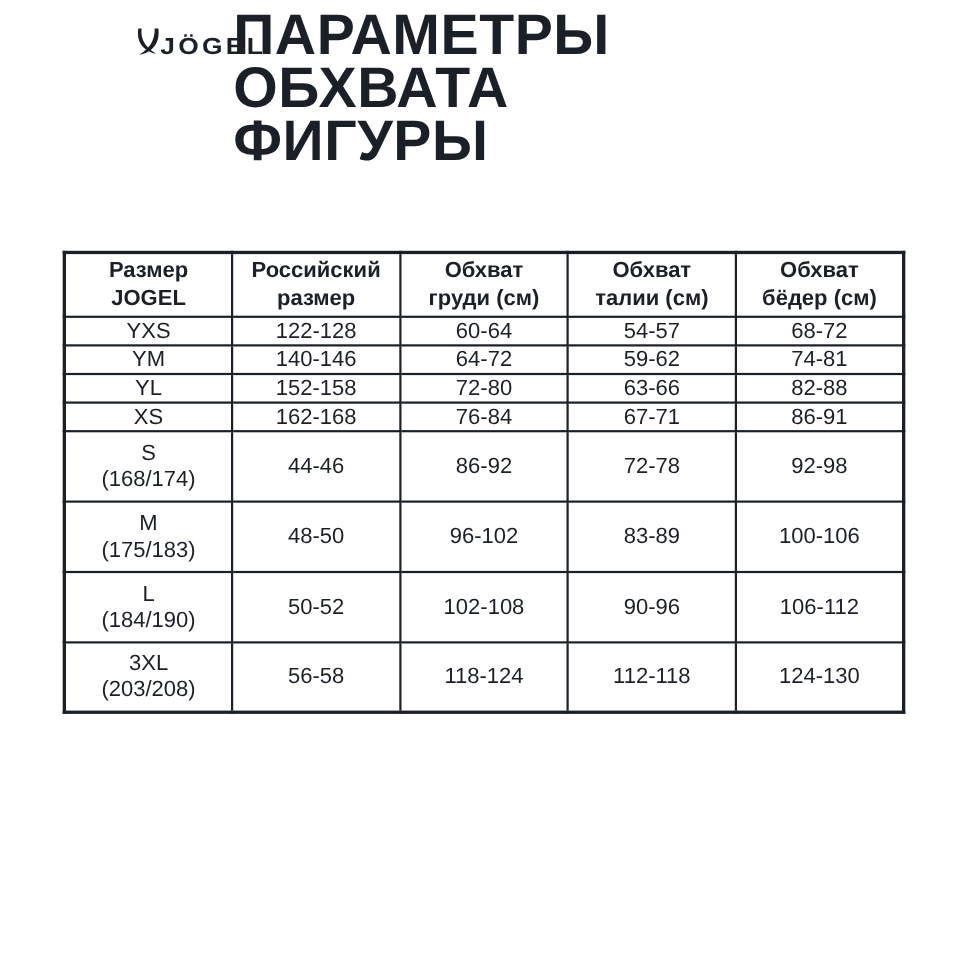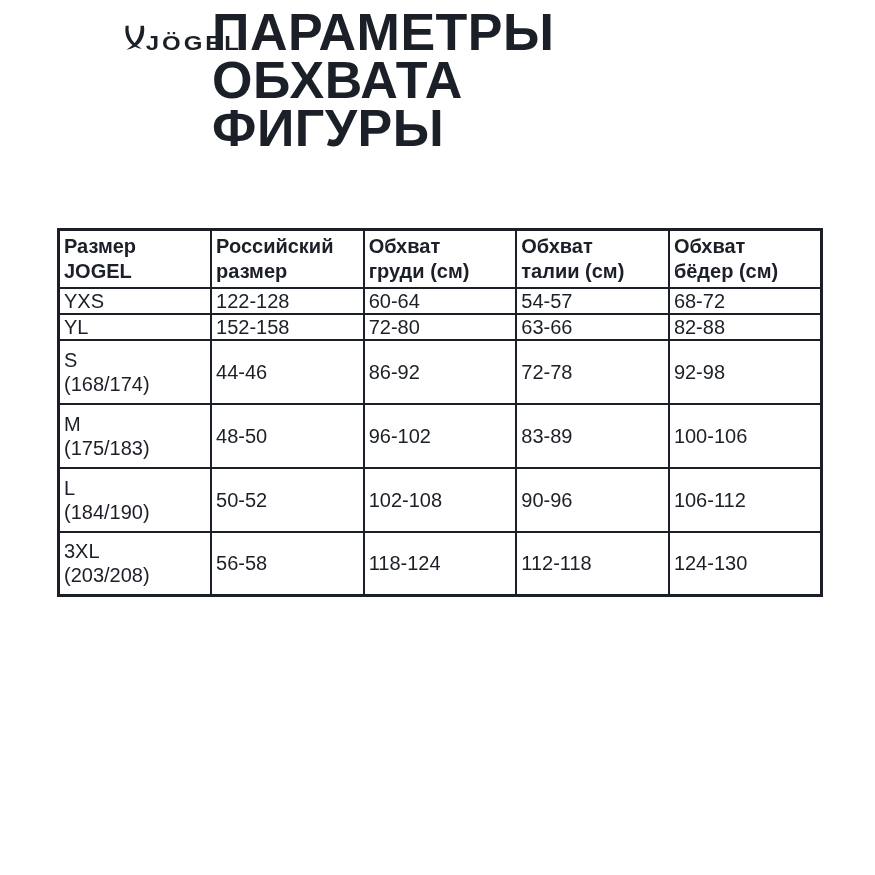--- a/index.html
+++ b/index.html
@@ -35,21 +35,21 @@
 
   
   table.sizes {
     position: absolute; left: 57px; top: 228px;
     width: 766px; table-layout: fixed;
     border-collapse: collapse;
     border: 3px solid var(--ink);
   }
   table.sizes th, table.sizes td {
     border: 2px solid var(--ink);
-    text-align: left; vertical-align: middle;
+    text-align: center; vertical-align: middle;
     font-size: 20px; line-height: 24px;
     padding: 0 4px;
     color: var(--ink);
   }
   table.sizes th { font-weight: 700; line-height: 25px; height: 58px; }
   tr.single { height: 24px; }
   tr.double { height: 64px; }
   th span, td.size span { display: block; }
 </style>
 </head>
@@ -101,27 +101,47 @@
             <span>YXS</span>
             <span></span>
           </td>
         <td>122-128</td>
         <td>60-64</td>
         <td>54-57</td>
         <td>68-72</td>
       </tr>
       <tr class="single">
         <td class="size">
+            <span>YM</span>
+            <span></span>
+          </td>
+        <td>140-146</td>
+        <td>64-72</td>
+        <td>59-62</td>
+        <td>74-81</td>
+      </tr>
+      <tr class="single">
+        <td class="size">
             <span>YL</span>
             <span></span>
           </td>
         <td>152-158</td>
         <td>72-80</td>
         <td>63-66</td>
         <td>82-88</td>
+      </tr>
+      <tr class="single">
+        <td class="size">
+            <span>XS</span>
+            <span></span>
+          </td>
+        <td>162-168</td>
+        <td>76-84</td>
+        <td>67-71</td>
+        <td>86-91</td>
       </tr>
       <tr class="double">
         <td class="size">
             <span>S</span>
             <span>(168/174)</span>
           </td>
         <td>44-46</td>
         <td>86-92</td>
         <td>72-78</td>
         <td>92-98</td>

